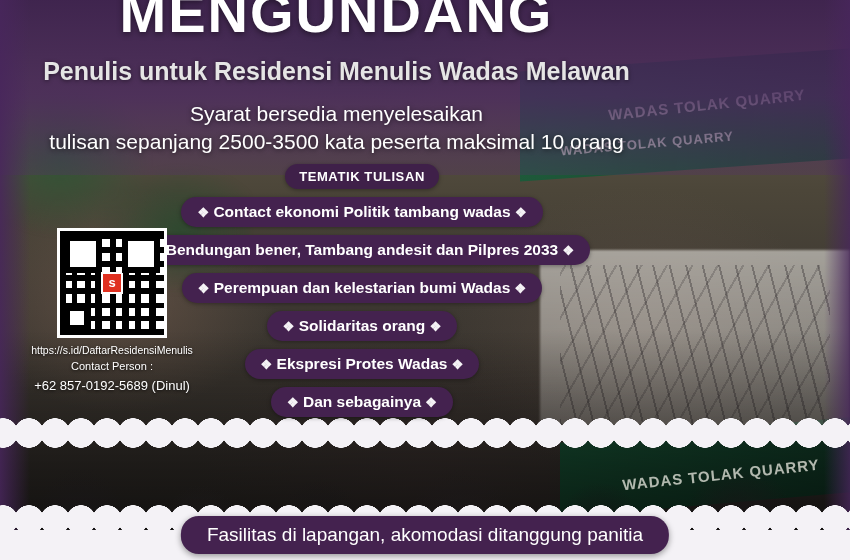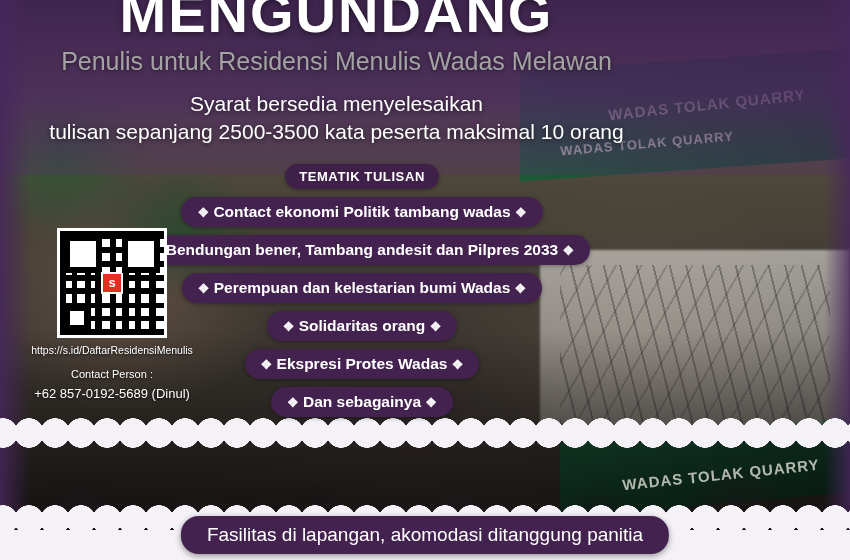--- a/index.html
+++ b/index.html
@@ -171,24 +171,24 @@
   .headline {
     font-size: 56px;
     font-weight: bold;
     letter-spacing: 2px;
     line-height: 0.95;
     margin-top: -14px;
     color: #ffffff;
     text-shadow: 0 2px 6px rgba(0,0,0,0.45);
   }
   .subhead {
-    margin-top: 8px;
+    margin-top: 18px;
     font-size: 25px;
-    font-weight: normal;
-    color: #a3a3a3;
+    font-weight: bold;
+    color: #e5e5e5;
     text-shadow: 0 1px 4px rgba(0,0,0,0.5);
   }
   .req-line {
     margin-top: 14px;
     font-size: 21px;
     color: #ffffff;
     line-height: 1.32;
     text-shadow: 0 1px 5px rgba(0,0,0,0.6);
   }
 
@@ -273,21 +273,21 @@
     text-align: center;
     border: 2px solid #fff;
   }
   .qr-url {
     margin-top: 6px;
     font-size: 10.5px;
     color: #ffffff;
     text-shadow: 0 1px 3px rgba(0,0,0,0.75);
   }
   .contact-label {
-    margin-top: 12px;
+    margin-top: 4px;
     font-size: 11px;
     color: #ffffff;
     text-shadow: 0 1px 3px rgba(0,0,0,0.75);
   }
   .contact-phone {
     margin-top: 6px;
     font-size: 13px;
     color: #ffffff;
     text-shadow: 0 1px 3px rgba(0,0,0,0.75);
   }

